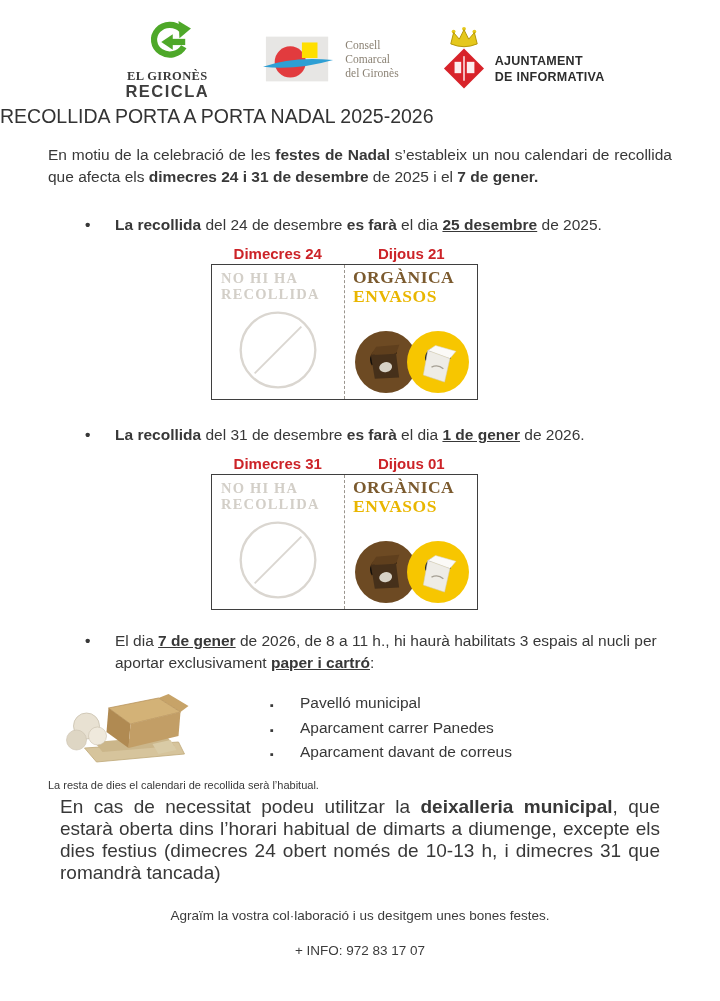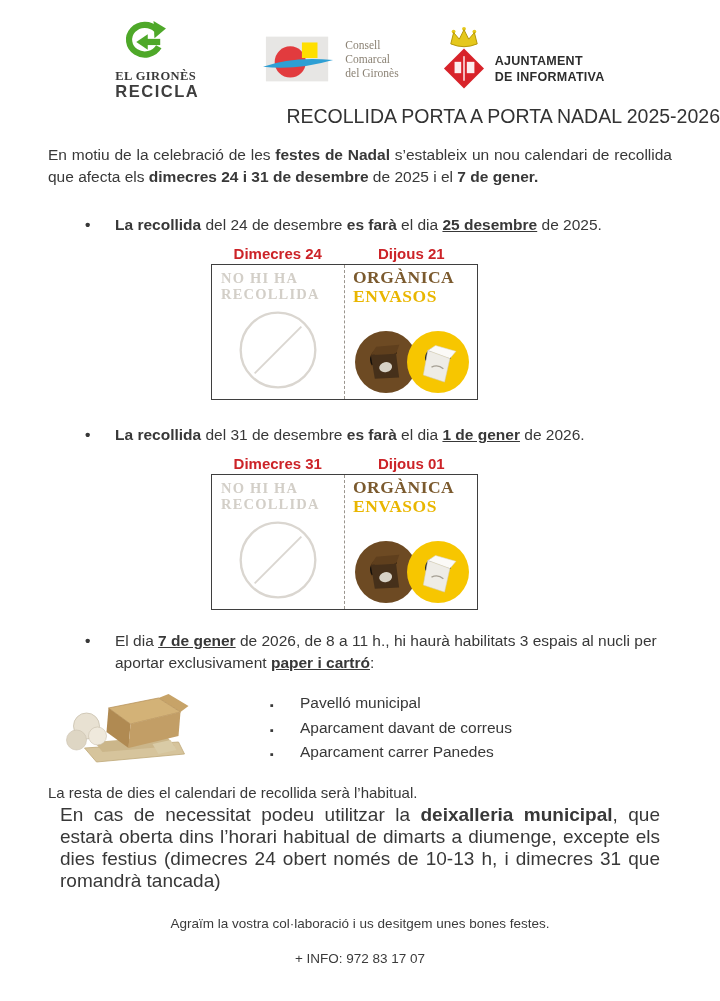--- a/index.html
+++ b/index.html
@@ -1,31 +1,31 @@
 <!DOCTYPE html>
 <html><head>
 <meta charset="utf-8">
 <style>
   html,body{margin:0;padding:0;background:#fff;}
   .page{position:relative;width:720px;height:1001px;background:#fff;overflow:hidden;
         font-family:"Liberation Sans",sans-serif;color:#383838;}
 
   
   .logos{display:flex;justify-content:center;align-items:center;gap:44px;padding-top:16px;height:86px;}
-  .logo-girones{width:104px;text-align:left;}
+  .logo-girones{width:104px;text-align:center;}
   .lg-line1{font-family:"Liberation Serif",serif;font-weight:700;font-size:12.5px;letter-spacing:.4px;color:#3a3a3a;margin-top:1px;}
   .lg-line2{font-weight:700;font-size:16.5px;letter-spacing:1.5px;color:#3d3d3d;margin-top:-2px;}
   .logo-consell{display:flex;align-items:center;gap:10px;}
   .consell-text{font-family:"Liberation Serif",serif;font-size:11.5px;color:#8b8274;line-height:14px;}
   .logo-ajuntament{display:flex;align-items:center;gap:10px;}
   .aj-text{font-weight:700;font-size:12.5px;color:#2d2d2d;line-height:16px;letter-spacing:.3px;margin-top:20px;}
 
   
   h1{margin:10px 0 0;text-align:center;font-size:31px;font-weight:700;color:#2b2b2b;letter-spacing:.5px;}
-  h2{margin:3px 0 0;text-align:right;font-size:19.5px;font-weight:400;color:#333;}
+  h2{margin:3px 0 0;text-align:left;font-size:19.5px;font-weight:400;color:#333;}
 
   
   .intro{margin:16px 48px 0;text-align:justify;font-size:15.5px;line-height:22px;}
   b{font-weight:700;}
   .u{text-decoration:underline;}
 
   .bullet{display:flex;margin:26px 44px 0 85px;font-size:15.5px;line-height:22px;}
   .bullet .dot{flex:none;width:30px;font-weight:700;}
   .bullet .dot::before{content:"\2022";}
   .bullet.b3{margin-top:20px;}
@@ -43,21 +43,21 @@
   .bins{position:absolute;left:1px;bottom:3px;}
 
   
   .paper-row{display:flex;align-items:flex-start;margin:10px 0 0 64px;}
   .paper-list{margin:8px 0 0 76px;font-size:15.5px;line-height:22.5px;}
   .paper-item{display:flex;}
   .sq{flex:none;width:30px;font-size:11px;padding-top:2px;}
   .sq::before{content:"\25AA";}
 
   
-  .closing-line1{margin:16px 48px 0;font-size:15px;line-height:22px;}
+  .closing-line1{margin:8px 48px 0;font-size:11px;line-height:22px;}
   .closing-para{margin:0 60px;font-size:19px;line-height:22px;text-align:justify;}
   .thanks{margin:24px 0 0;text-align:center;font-size:13.5px;color:#3b3b3b;}
   .info{margin:20px 0 0;text-align:center;font-size:13.5px;color:#3b3b3b;}
 </style>
 </head>
 <body>
 
 <div class="page">
 
   <header class="logos">
@@ -210,25 +210,25 @@
       <polygon points="64,40 114,28 112,52 62,64" fill="#c29e66"></polygon>
       <polygon points="86,60 104,56 110,66 92,70" fill="#d9cba6"></polygon>
     </svg>
     <div class="paper-list">
       <div class="paper-item">
         <span class="sq"></span>
         <span>Pavelló municipal</span>
       </div>
       <div class="paper-item">
         <span class="sq"></span>
-        <span>Aparcament davant de correus</span>
+        <span>Aparcament carrer Panedes</span>
       </div>
       <div class="paper-item">
         <span class="sq"></span>
-        <span>Aparcament carrer Panedes</span>
+        <span>Aparcament davant de correus</span>
       </div>
     </div>
   </div>
 
   <p class="closing-line1">La resta de dies el calendari de recollida serà l’habitual.</p>
   <p class="closing-para"><span>En cas de necessitat podeu utilitzar la </span><b>deixalleria municipal</b><span>, que estarà oberta dins l’horari habitual de dimarts a diumenge, excepte els dies festius (dimecres 24 obert només de 10-13 h, i dimecres 31 que romandrà tancada)</span></p>
 
   <p class="thanks">Agraïm la vostra col·laboració i us desitgem unes bones festes.</p>
   <p class="info">+ INFO: 972 83 17 07</p>
 

